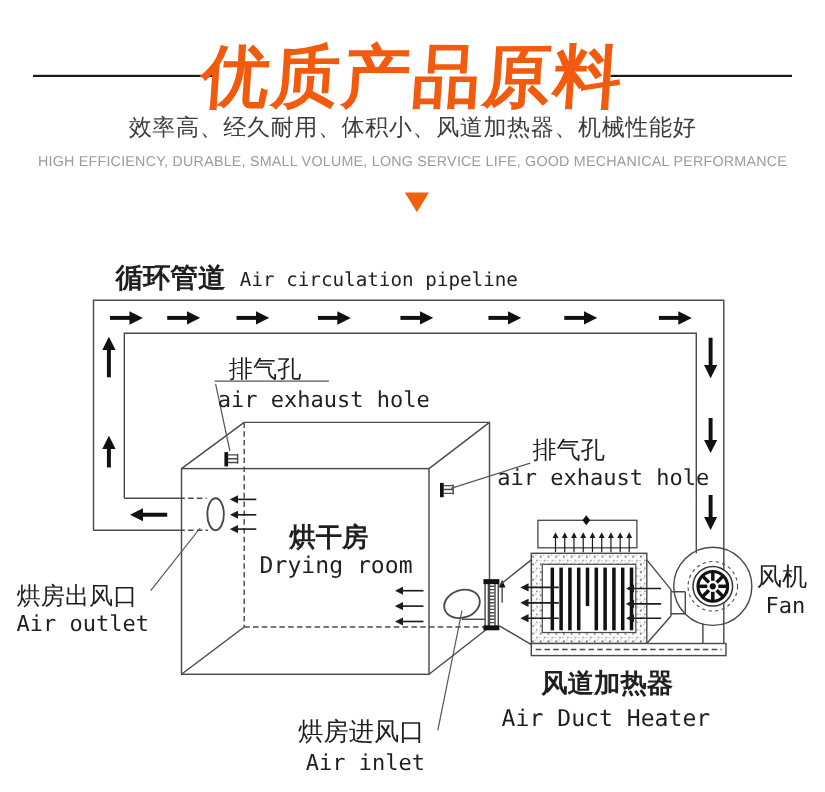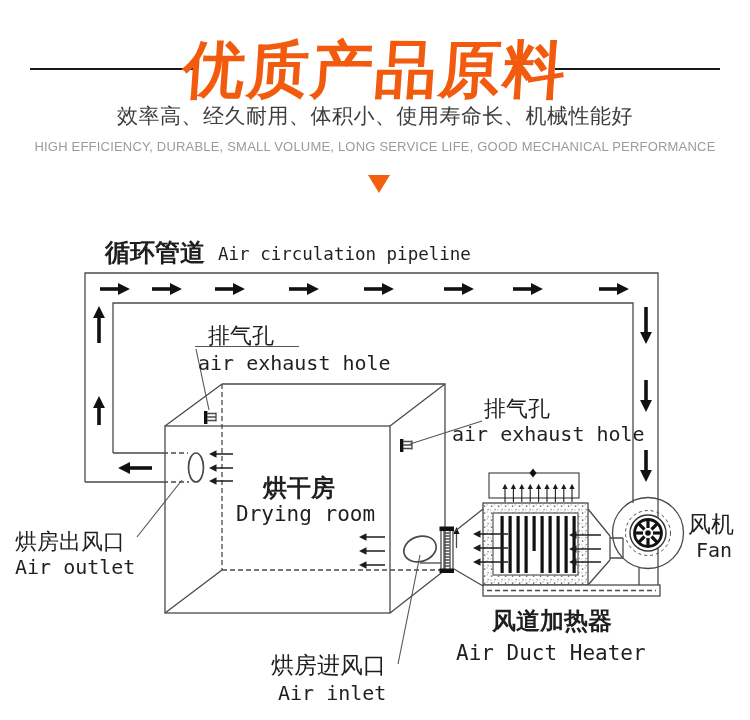--- a/index.html
+++ b/index.html
@@ -33,21 +33,21 @@
   text.en{font-family:"DejaVu Sans Mono","Liberation Mono",monospace;fill:#1f1f1f;}
 </style>
 </head>
 <body>
 
 <div id="page">
 
   <div class="decor-line" id="decor-left"></div>
   <div class="decor-line" id="decor-right"></div>
   <div id="hdr-title">优质产品原料</div>
-  <div id="hdr-sub">效率高、经久耐用、体积小、使用寿命长、机械性能好</div>
+  <div id="hdr-sub">效率高、经久耐用、体积小、风道加热器、机械性能好</div>
   <div id="hdr-sub-en">HIGH EFFICIENCY, DURABLE, SMALL VOLUME, LONG SERVICE LIFE, GOOD MECHANICAL PERFORMANCE</div>
   <div id="tri"></div>
 
   <svg width="750" height="720" viewBox="0 0 750 720">
     <defs>
       <marker id="mBig" viewBox="0 0 10 10" refX="6" refY="5" markerWidth="3.4" markerHeight="3.4" orient="auto">
         <path d="M0,0 L10,5 L0,10 Z" fill="#111"></path>
       </marker>
       <marker id="mSm" viewBox="0 0 10 10" refX="6" refY="5" markerWidth="5" markerHeight="5" orient="auto">
         <path d="M0,0 L10,5 L0,10 Z" fill="#1c1c1c"></path>

